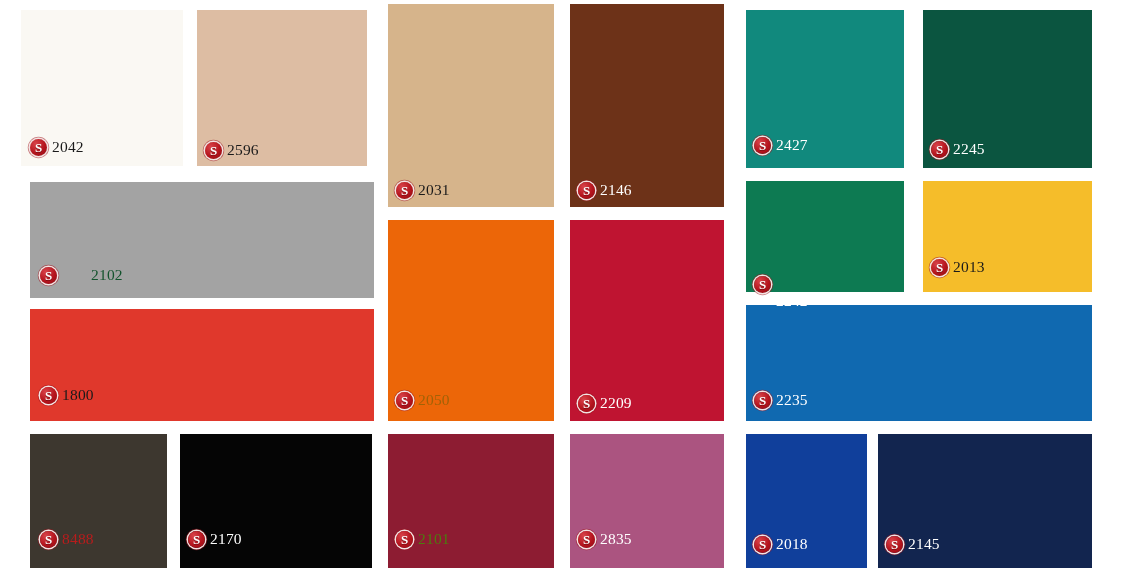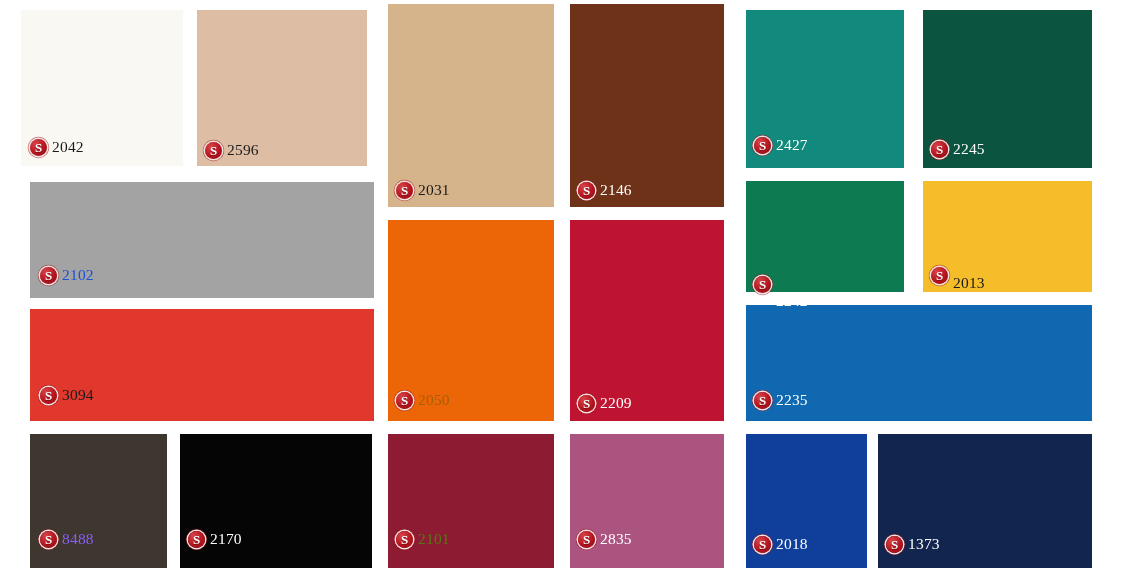--- a/index.html
+++ b/index.html
@@ -94,47 +94,47 @@
         <div class="fill" style="background: rgb(163, 163, 163);"></div>
         <div class="zig top"></div>
         <div class="zig bottom"></div>
         <div class="zig left"></div>
         <div class="zig right"></div>
       </div>
       <div class="lbl" style="left: 40px; top: 266px;">
         <div class="logo">
           <span>S</span>
         </div>
-        <div class="code" style="color: #1d4ed8;">2102</div>
+        <div class="code" style="color: #14532d; margin-left: 29px;">2102</div>
       </div>
       <div class="block" style="left: 26px; top: 305px; width: 352px; height: 120px;">
         <div class="fill" style="background: rgb(224, 56, 44);"></div>
         <div class="zig top"></div>
         <div class="zig bottom"></div>
         <div class="zig left"></div>
         <div class="zig right"></div>
       </div>
       <div class="lbl" style="left: 40px; top: 386px;">
         <div class="logo">
           <span>S</span>
         </div>
-        <div class="code" style="color: rgb(26, 26, 26);">3094</div>
+        <div class="code" style="color: rgb(26, 26, 26);">1800</div>
       </div>
       <div class="block" style="left: 26px; top: 430px; width: 145px; height: 142px;">
         <div class="fill" style="background: rgb(61, 55, 47);"></div>
         <div class="zig top"></div>
         <div class="zig bottom"></div>
         <div class="zig left"></div>
         <div class="zig right"></div>
       </div>
       <div class="lbl" style="left: 40px; top: 530px;">
         <div class="logo">
           <span>S</span>
         </div>
-        <div class="code" style="color: #8b5cf6;">8488</div>
+        <div class="code" style="color: #b91c1c;">8488</div>
       </div>
       <div class="block" style="left: 176px; top: 430px; width: 200px; height: 142px;">
         <div class="fill" style="background: rgb(5, 5, 5);"></div>
         <div class="zig top"></div>
         <div class="zig bottom"></div>
         <div class="zig left"></div>
         <div class="zig right"></div>
       </div>
       <div class="lbl" style="left: 188px; top: 530px;">
         <div class="logo">
@@ -267,21 +267,21 @@
         <div class="fill" style="background: rgb(245, 189, 42);"></div>
         <div class="zig top"></div>
         <div class="zig bottom"></div>
         <div class="zig left"></div>
         <div class="zig right"></div>
       </div>
       <div class="lbl" style="left: 931px; top: 258px;">
         <div class="logo">
           <span>S</span>
         </div>
-        <div class="code" style="color: rgb(26, 26, 26); margin-top: 16px;">2013</div>
+        <div class="code" style="color: rgb(26, 26, 26);">2013</div>
       </div>
       <div class="block" style="left: 742px; top: 301px; width: 354px; height: 124px;">
         <div class="fill" style="background: rgb(16, 105, 176);"></div>
         <div class="zig top"></div>
         <div class="zig bottom"></div>
         <div class="zig left"></div>
         <div class="zig right"></div>
       </div>
       <div class="lbl" style="left: 754px; top: 391px;">
         <div class="logo">
@@ -306,16 +306,16 @@
         <div class="fill" style="background: rgb(18, 37, 79);"></div>
         <div class="zig top"></div>
         <div class="zig bottom"></div>
         <div class="zig left"></div>
         <div class="zig right"></div>
       </div>
       <div class="lbl" style="left: 886px; top: 535px;">
         <div class="logo">
           <span>S</span>
         </div>
-        <div class="code" style="color: rgb(255, 255, 255);">1373</div>
+        <div class="code" style="color: rgb(255, 255, 255);">2145</div>
       </div>
     </div>
   </div>
 
 </body></html>

